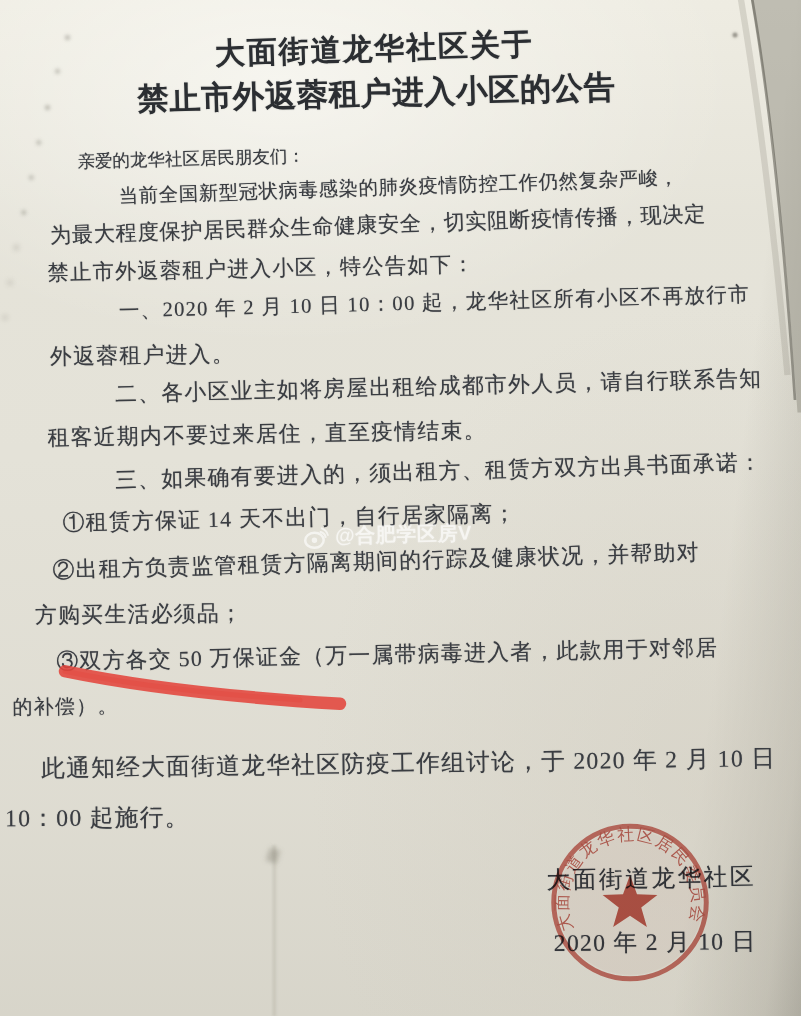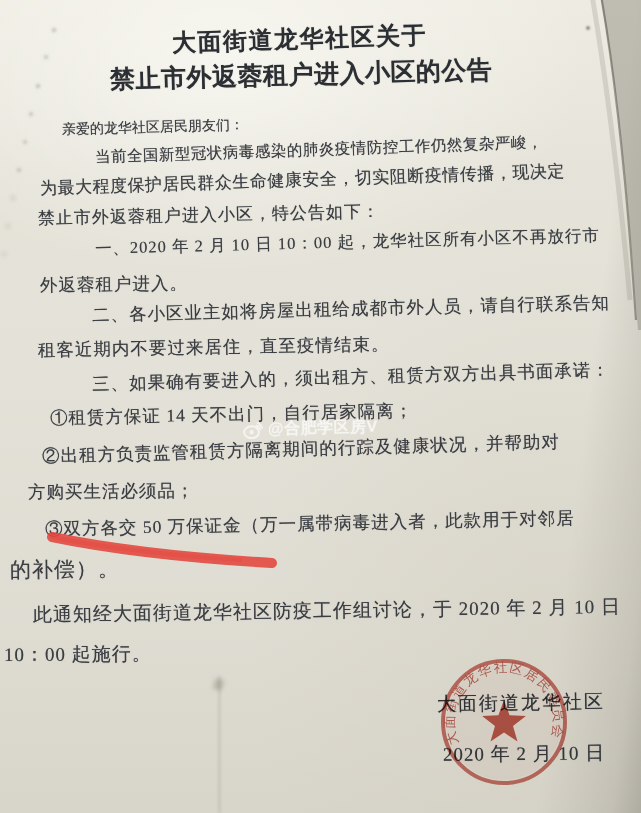--- a/index.html
+++ b/index.html
@@ -63,21 +63,21 @@
   <div class="bl" style="left:38px;top:207px;font-size:17px;transform:rotate(-1.2deg);">禁止市外返蓉租户进入小区，特公告如下：</div>
   <div class="bl" style="left:95px;top:238px;font-size:16.5px;transform:rotate(-1.5deg);">一、2020 年 2 月 10 日 10：00 起，龙华社区所有小区不再放行市</div>
   <div class="bl" style="left:40px;top:273px;font-size:17.5px;transform:rotate(-0.8deg);">外返蓉租户进入。</div>
   <div class="bl" style="left:92px;top:303px;font-size:17.5px;transform:rotate(-1.4deg);">二、各小区业主如将房屋出租给成都市外人员，请自行联系告知</div>
   <div class="bl" style="left:38px;top:338px;font-size:17.5px;transform:rotate(-1deg);">租客近期内不要过来居住，直至疫情结束。</div>
   <div class="bl" style="left:92px;top:372px;font-size:17.5px;transform:rotate(-1.6deg);">三、如果确有要进入的，须出租方、租赁方双方出具书面承诺：</div>
   <div class="bl" style="left:50px;top:406px;font-size:17.5px;transform:rotate(-1.2deg);">①租赁方保证 14 天不出门，自行居家隔离；</div>
   <div class="bl" style="left:42px;top:444px;font-size:17.5px;transform:rotate(-1.6deg);">②出租方负责监管租赁方隔离期间的行踪及健康状况，并帮助对</div>
   <div class="bl" style="left:28px;top:480px;font-size:17.5px;transform:rotate(-0.6deg);">方购买生活必须品；</div>
   <div class="bl" style="left:45px;top:517px;font-size:17.5px;transform:rotate(-1.2deg);">③双方各交 50 万保证金（万一属带病毒进入者，此款用于对邻居</div>
-  <div class="bl" style="left:10px;top:556px;font-size:21px;transform:rotate(-0.6deg);">的补偿）。</div>
+  <div class="bl" style="left:10px;top:556px;font-size:16px;transform:rotate(-0.6deg);">的补偿）。</div>
   <div class="bl" style="left:33px;top:602px;font-size:19px;transform:rotate(-0.8deg);">此通知经大面街道龙华社区防疫工作组讨论，于 2020 年 2 月 10 日</div>
   <div class="bl" style="left:4px;top:642px;font-size:19px;transform:rotate(-0.4deg);">10：00 起施行。</div>
 
   <svg class="overlay" width="641" height="813">
     <path d="M 52 537 C 120 551 205 559 272 563" stroke="#e2453c" stroke-width="10" fill="none" stroke-linecap="round" opacity="0.88"></path>
     <path d="M 52 537 C 110 549 180 556 240 560" stroke="#e2453c" stroke-width="4" fill="none" stroke-linecap="round" opacity="0.35"></path>
   </svg>
 
   <div class="watermark">
     <svg width="20" height="18" viewBox="0 0 20 18">

